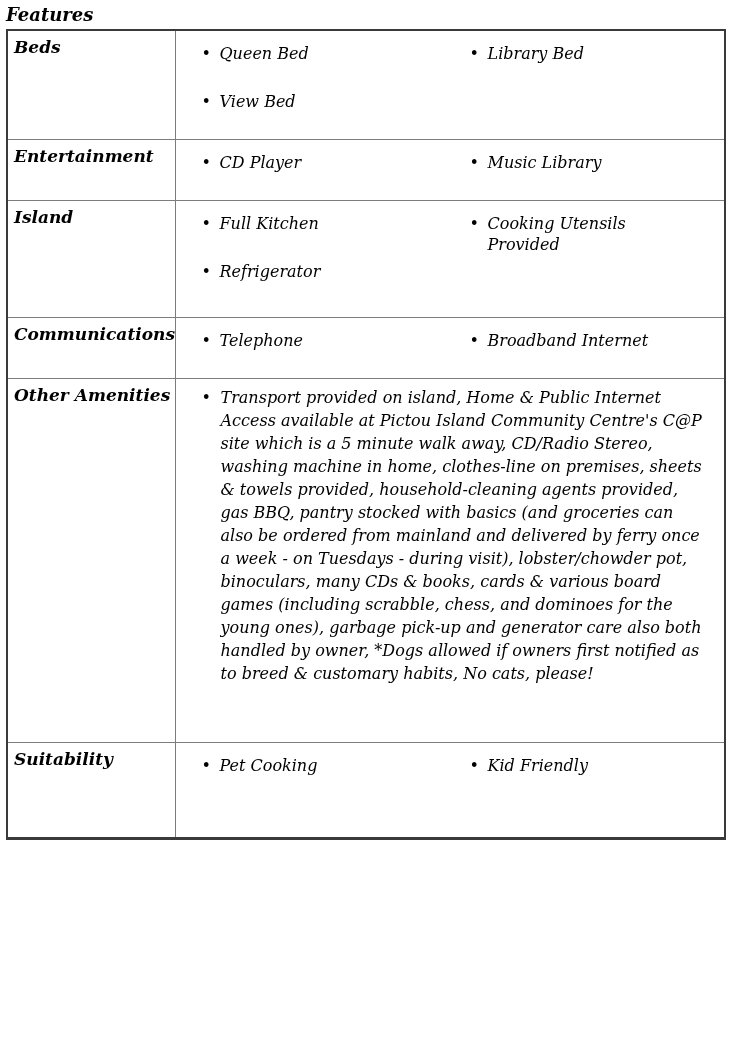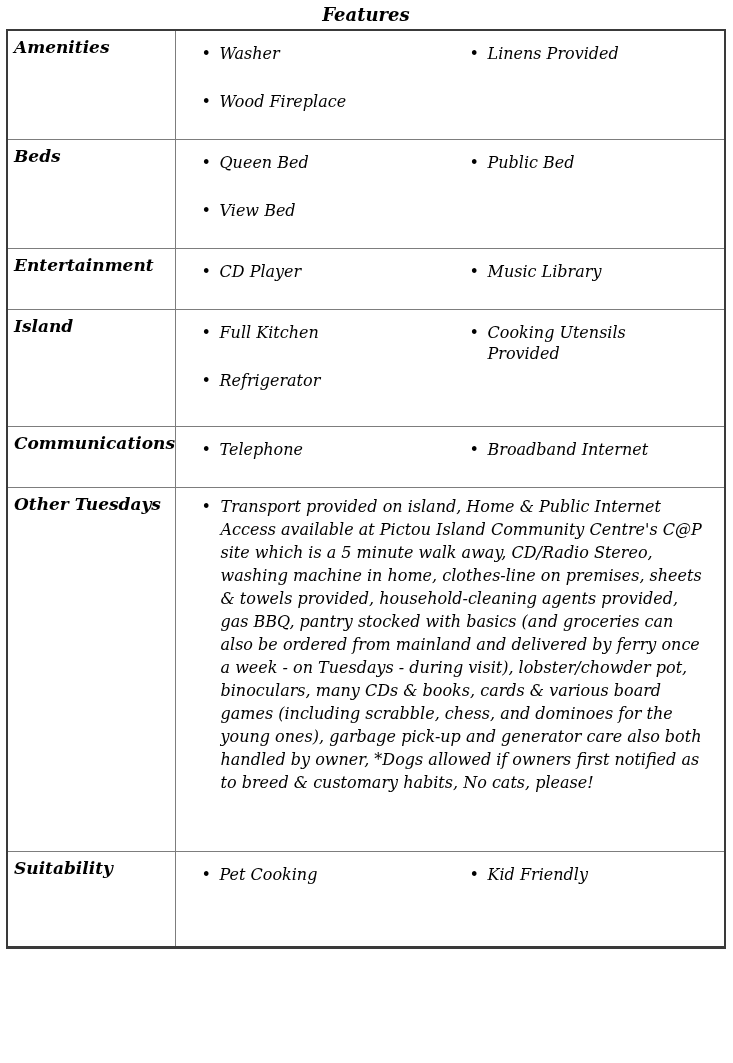--- a/index.html
+++ b/index.html
@@ -11,21 +11,20 @@
   body {
     font-family: "DejaVu Serif", serif;
     font-style: italic;
     color: #000000;
     height: 1063px;
     overflow: hidden;
   }
   .page-title {
     width: 720px;
     margin: 4px 0 3px 6px;
-    text-align: center;
     font-weight: bold;
     font-size: 18px;
     line-height: 22px;
   }
   table.features {
     border-collapse: collapse;
     table-layout: fixed;
     width: 720px;
     margin-left: 6px;
     border: 2px solid #3a3a3a;
@@ -82,61 +81,38 @@
   }
   .para .bullet { width: 19px; }
 </style>
 </head>
 <body>
 
 <div class="page-title">Features</div>
 
 <table class="features">
   <tbody>
-      <tr class="r1">
-        <td class="cat">Amenities</td>
-        <td class="items">
-          <div class="cols">
-            <ul class="col c1">
-              <li class="feature">
-                <span class="bullet">•</span>
-                <span>Washer</span>
-              </li>
-              <li class="feature">
-                <span class="bullet">•</span>
-                <span>Wood Fireplace</span>
-              </li>
-            </ul>
-            <ul class="col c2">
-              <li class="feature">
-                <span class="bullet">•</span>
-                <span>Linens Provided</span>
-              </li>
-            </ul>
-          </div>
-        </td>
-      </tr>
       <tr class="r2">
         <td class="cat">Beds</td>
         <td class="items">
           <div class="cols">
             <ul class="col c1">
               <li class="feature">
                 <span class="bullet">•</span>
                 <span>Queen Bed</span>
               </li>
               <li class="feature">
                 <span class="bullet">•</span>
                 <span>View Bed</span>
               </li>
             </ul>
             <ul class="col c2">
               <li class="feature">
                 <span class="bullet">•</span>
-                <span>Public Bed</span>
+                <span>Library Bed</span>
               </li>
             </ul>
           </div>
         </td>
       </tr>
       <tr class="r3">
         <td class="cat">Entertainment</td>
         <td class="items">
           <div class="cols">
             <ul class="col c1">
@@ -190,21 +166,21 @@
             <ul class="col c2">
               <li class="feature">
                 <span class="bullet">•</span>
                 <span>Broadband Internet</span>
               </li>
             </ul>
           </div>
         </td>
       </tr>
       <tr class="r8">
-        <td class="cat">Other Tuesdays</td>
+        <td class="cat">Other Amenities</td>
         <td class="items">
           <div class="para">
             <span class="bullet">•</span>
             <div>Transport provided on island, Home &amp; Public Internet Access available at Pictou Island Community Centre's C@P site which is a 5 minute walk away, CD/Radio Stereo, washing machine in home, clothes-line on premises, sheets &amp; towels provided, household-cleaning agents provided, gas BBQ, pantry stocked with basics (and groceries can also be ordered from mainland and delivered by ferry once a week - on Tuesdays - during visit), lobster/chowder pot, binoculars, many CDs &amp; books, cards &amp; various board games (including scrabble, chess, and dominoes for the young ones), garbage pick-up and generator care also both handled by owner, *Dogs allowed if owners first notified as to breed &amp; customary habits, No cats, please!</div>
           </div>
         </td>
       </tr>
       <tr class="r9">
         <td class="cat">Suitability</td>
         <td class="items">

